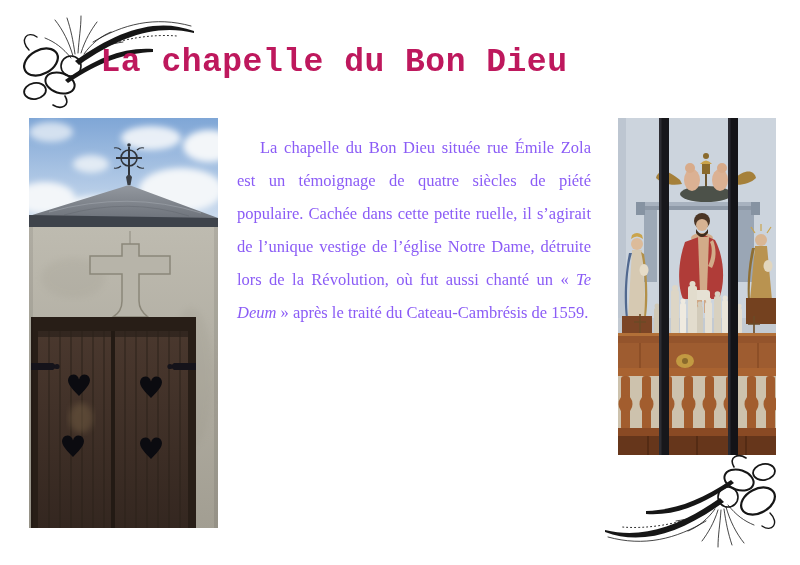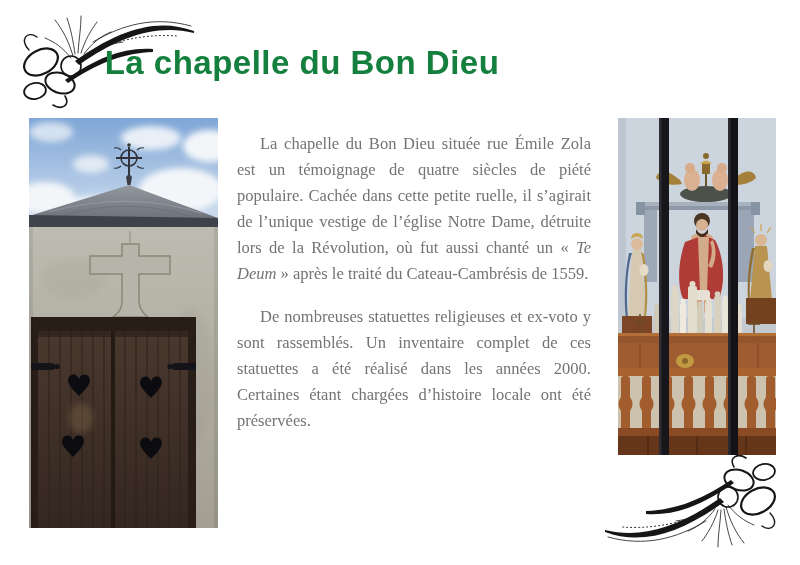--- a/index.html
+++ b/index.html
@@ -1,28 +1,28 @@
 <!DOCTYPE html>
 <html><head>
 <meta charset="utf-8">
 <style>
   html,body{margin:0;padding:0;background:#ffffff;}
   .page{position:relative;width:800px;height:565px;background:#ffffff;overflow:hidden;
         font-family:"Liberation Serif",serif;}
   .title{position:absolute;left:0;top:44px;width:604px;margin:0;text-align:center;
-         font-family:Liberation Sans, sans-serif;font-weight:700;font-size:33px;color:#15803d;
-         letter-spacing:.5px;}
+         font-family:Liberation Mono, monospace;font-weight:700;font-size:33px;color:#be185d;
+         letter-spacing:.5px;padding-left:32px;}
   .flourish{position:absolute;}
   .fl-tl{left:5px;top:4px;}
   .fl-br{left:604px;top:454px;transform:rotate(180deg);}
   .photo{position:absolute;overflow:hidden;}
   .photo-left{left:29px;top:118px;width:189px;height:410px;}
   .photo-right{left:618px;top:118px;width:158px;height:337px;}
-  .article{position:absolute;left:237px;top:131px;width:354px;color:#737373;
-           font-size:16.5px;line-height:26px;}
+  .article{position:absolute;left:237px;top:131px;width:354px;color:#8b5cf6;
+           font-size:16.5px;line-height:33px;}
   .article p{margin:0 0 17px 0;text-indent:23px;text-align:justify;}
   .article p:last-child{margin-bottom:0;}
   .article i{font-style:italic;}
 </style>
 </head>
 <body>
 
 <div class="page">
 
   <svg width="0" height="0" style="position:absolute" aria-hidden="true">
@@ -148,21 +148,20 @@
           <path transform="translate(122,331) scale(1.1)" d="M0,9 C-8,1 -12,-4 -9,-8.5 C-6,-12 -1,-10.5 0,-6 C1,-10.5 6,-12 9,-8.5 C12,-4 8,1 0,9 Z"></path>
         </g>
       </g>
       <rect x="0" y="109" width="4" height="301" fill="#000" opacity=".08"></rect>
       <rect x="185" y="109" width="4" height="301" fill="#000" opacity=".08"></rect>
     </svg>
   </div>
 
   <div class="article">
     <p><span>La chapelle du Bon Dieu située rue Émile Zola est un témoignage de quatre siècles de piété populaire. Cachée dans cette petite ruelle, il s’agirait de l’unique vestige de l’église Notre Dame, détruite lors de la Révolution, où fut aussi chanté un « </span><i>Te Deum</i><span> » après le traité du Cateau-Cambrésis de 1559.</span></p>
-    <p>De nombreuses statuettes religieuses et ex-voto y sont rassemblés. Un inventaire complet de ces statuettes a été réalisé dans les années 2000. Certaines étant chargées d’histoire locale ont été préservées.</p>
   </div>
 
   <div class="photo photo-right">
     <svg viewBox="0 0 158 337" width="158" height="337">
       <rect width="158" height="337" fill="#ccd4dd"></rect>
       <rect y="200" width="158" height="137" fill="#c3cad2"></rect>
       <rect x="0" y="0" width="8" height="200" fill="#bdc6d1"></rect>
       <rect x="26" y="92" width="13" height="72" fill="#98a4b2" opacity=".9"></rect>
       <rect x="120" y="92" width="16" height="72" fill="#95a1b0" opacity=".9"></rect>
 

